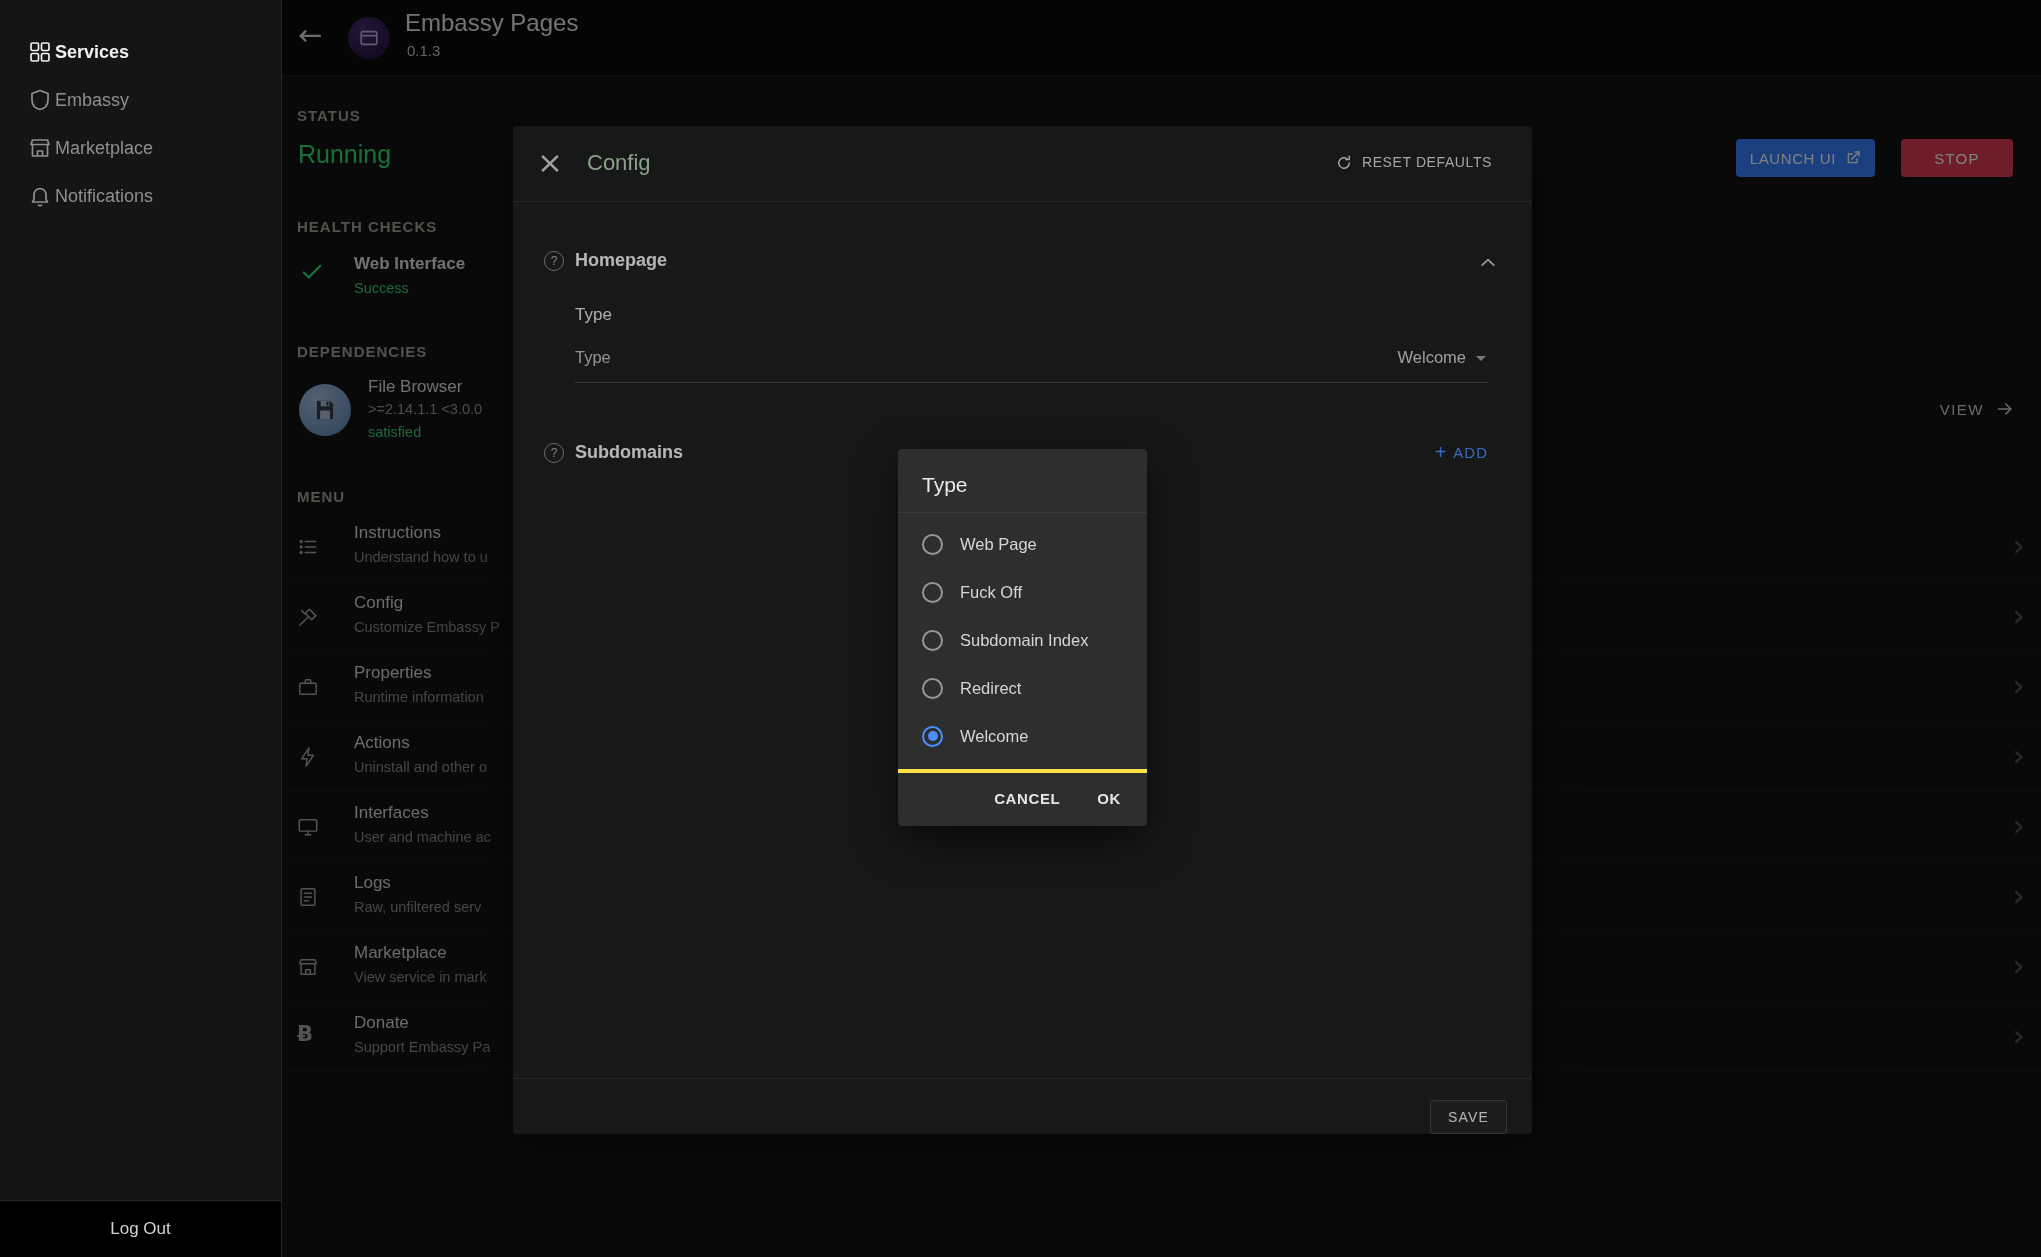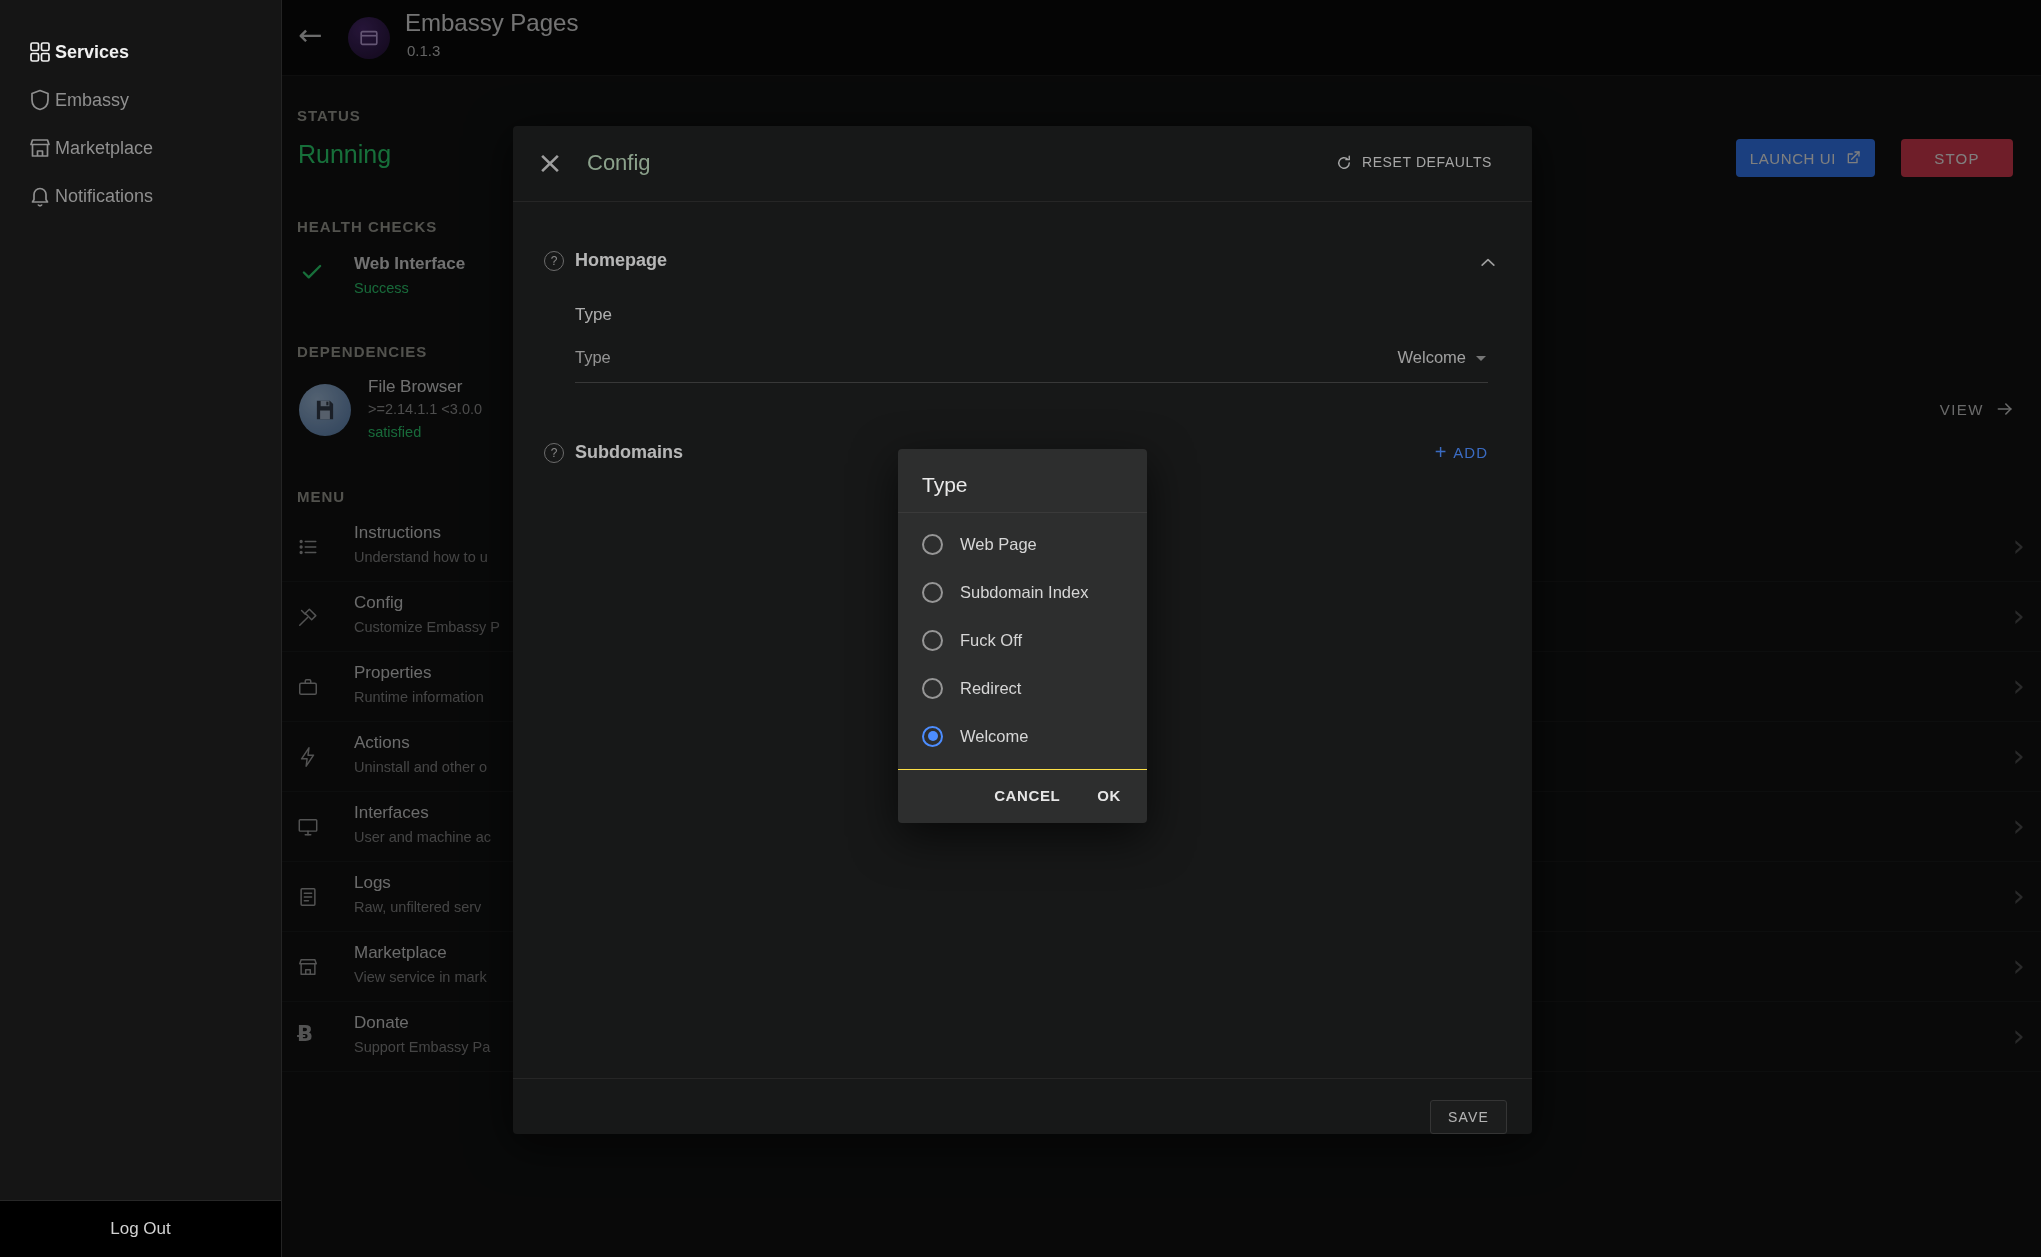--- a/index.html
+++ b/index.html
@@ -119,21 +119,21 @@
     border-bottom:1px solid #3a3a3a; }
   .alert-opts { padding:7px 0 9px; }
   .radio-row { display:flex; align-items:center; height:48px; padding-left:24px; gap:17px;
     color:#d6d6d6; font-size:16.5px; cursor:pointer; }
   .radio { width:21px; height:21px; border:2px solid #969696; border-radius:50%;
     position:relative; flex:none; }
   .radio-row.selected .radio { border-color:#4c8dff; }
   .radio-row.selected .radio::after { content:""; position:absolute; inset:3.5px;
     border-radius:50%; background:#4c8dff; }
   .alert-footer { display:flex; justify-content:flex-end; gap:37px; padding:17px 26px 19px;
-    border-top:1px solid #fde047; }
+    border-top:4px solid #fde047; }
   .alert-btn { color:#e6e6e6; font-size:15px; font-weight:bold; letter-spacing:0.6px; cursor:pointer; }
 
   svg { display:block; }
 </style>
 </head>
 <body>
 
 <div class="app">
 
   <aside class="sidebar">
@@ -385,25 +385,25 @@
 
   <section class="alert">
     <div class="alert-title">Type</div>
     <div class="alert-opts">
       <div class="radio-row">
         <span class="radio"></span>
         <span>Web Page</span>
       </div>
       <div class="radio-row">
         <span class="radio"></span>
-        <span>Subdomain Index</span>
+        <span>Fuck Off</span>
       </div>
       <div class="radio-row">
         <span class="radio"></span>
-        <span>Fuck Off</span>
+        <span>Subdomain Index</span>
       </div>
       <div class="radio-row">
         <span class="radio"></span>
         <span>Redirect</span>
       </div>
       <div class="radio-row selected">
         <span class="radio"></span>
         <span>Welcome</span>
       </div>
     </div>

